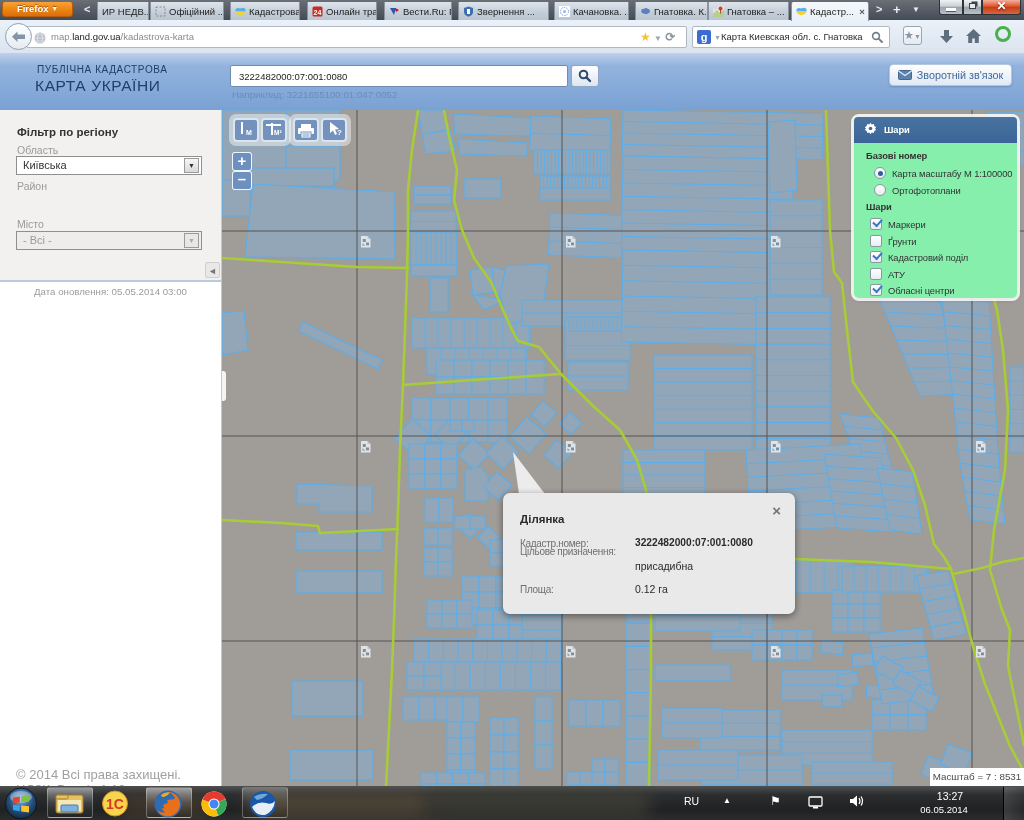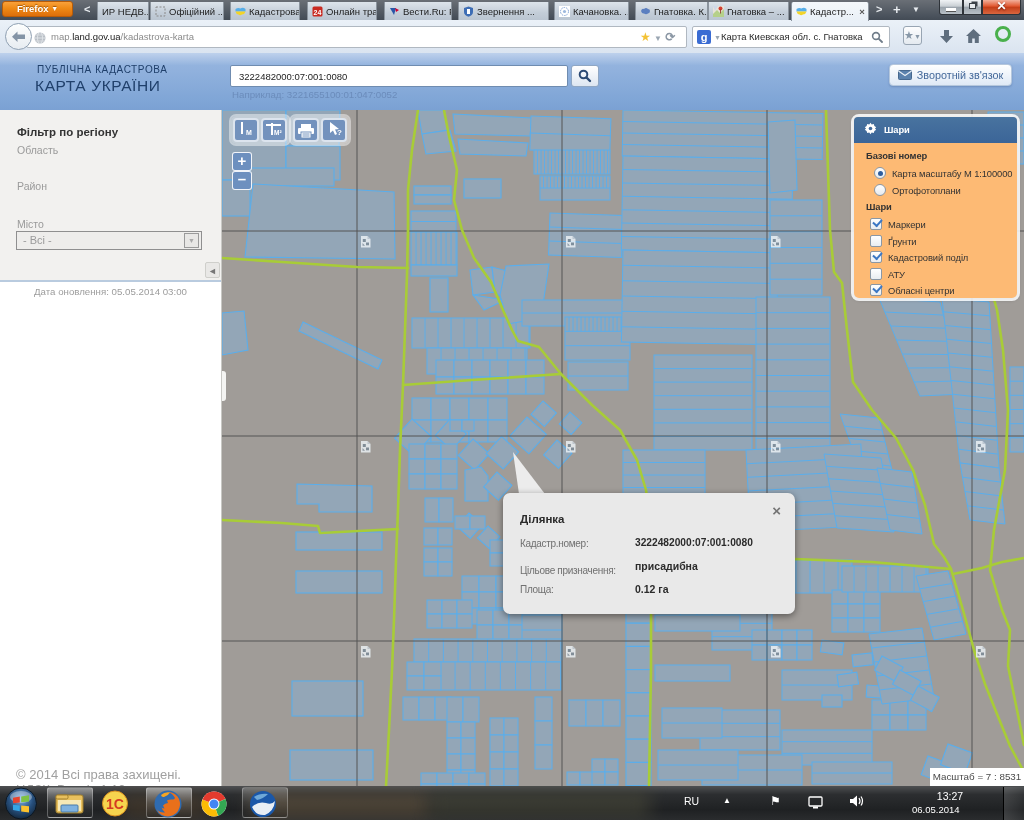--- a/index.html
+++ b/index.html
@@ -60,40 +60,40 @@
 #dateline{left:0;top:176px;width:221px;text-align:center;font-size:9.7px;color:#9c9c9c}
 #copyr{left:16px;top:657px;font-size:13px;color:#a0a0a0}
 
 .mbtn{background:#7392bd;border:2px solid rgba(255,255,255,.75);border-radius:4px;color:#fff;text-align:center}
 #mg1{left:231px;top:116px;width:58px;height:28px}
 #mg2{left:291px;top:116px;width:58px;height:28px}
 .mbg{position:absolute;border-radius:5px;background:rgba(255,255,255,.45);box-shadow:0 0 0 2px rgba(255,255,255,.45)}
 .zb{left:232px;width:20px;height:19px;background:#6d90bf;border:1px solid rgba(255,255,255,.9);border-radius:3px;
  color:#fff;font-size:15px;font-weight:bold;text-align:center;line-height:16px}
 
-#layers{left:854px;top:117px;width:163px;height:181px;background:#fdba74;border-radius:5px;
+#layers{left:854px;top:117px;width:163px;height:181px;background:#86efac;border-radius:5px;
  box-shadow:0 0 0 3px rgba(255,255,255,.85),0 1px 4px rgba(0,0,0,.4);font-size:9.4px;color:#333;letter-spacing:-0.1px}
 #lhead{position:absolute;left:0;top:0;width:163px;height:26px;background:linear-gradient(#48739f,#3b6598);
  border-radius:4px 4px 0 0;color:#fff;font-weight:bold;line-height:26px}
 #layers b.sec{font-weight:bold}
 .lrow{position:absolute;left:12px;white-space:nowrap}
 .cb{display:inline-block;width:12px;height:12px;border:1px solid #8a97a5;border-radius:2px;background:linear-gradient(#fff,#e9edf1);
  vertical-align:-2px;margin-right:6px;position:relative}
 .cb.on:after{content:"";position:absolute;left:2px;top:0px;width:7px;height:4px;border-left:2px solid #3b77c4;border-bottom:2px solid #3b77c4;transform:rotate(-48deg)}
 .rb{display:inline-block;width:12px;height:12px;border:1px solid #8a97a5;border-radius:50%;background:linear-gradient(#fff,#e6eaee);
  vertical-align:-2px;margin-right:6px;position:relative}
 .rb.on:after{content:"";position:absolute;left:2.5px;top:2.5px;width:5px;height:5px;border-radius:50%;background:#2d5d9e}
 
 #popup{left:503px;top:493px;width:292px;height:121px;background:#e9e9e9;border-radius:7px;
  box-shadow:0 2px 7px rgba(0,0,0,.45);font-size:13px;color:#333}
 #ptr{left:509px;top:450px;width:40px;height:46px}
 #pclose{position:absolute;right:14px;top:9px;color:#757575;font-size:15px;font-weight:bold}
 #popup h4{position:absolute;left:17px;top:20px;font-size:11.5px;color:#2b2b2b}
 .prow{position:absolute;left:17px;color:#707070;font-weight:normal;font-size:10px;letter-spacing:-0.3px}
-.pval{position:absolute;left:132px;color:#2b2b2b;font-weight:bold;font-size:10.5px}
+.pval{position:absolute;left:132px;color:#2b2b2b;font-weight:normal;font-size:10.5px}
 
 #scalebox{left:930px;top:768px;width:94px;height:18px;background:#fff;font-size:9.8px;color:#4a4a4a;text-align:center;line-height:17px}
 
 #taskbar{left:0;top:786px;width:1024px;height:34px;background:linear-gradient(#4e5052,#2c2e30 25%,#1f2123 70%,#2a2c2e);overflow:hidden}
 .tkblur{position:absolute;filter:blur(9px);opacity:.6}
 .tkbox{position:absolute;top:1px;width:46px;height:31px;border:1px solid rgba(255,255,255,.28);border-radius:3px;
  background:linear-gradient(rgba(255,255,255,.25),rgba(255,255,255,.06) 50%,rgba(0,0,0,.12))}
 .tray{color:#fff;font-size:10.5px}
 #showdesk{left:1003px;top:787px;width:21px;height:33px;border-left:1px solid #000;
  background:linear-gradient(90deg,rgba(255,255,255,.12),rgba(255,255,255,.03))}
@@ -896,20 +896,21 @@
       <rect x="1.8" y="3" width="3" height="3" fill="#7b8a97"></rect>
       <rect x="5" y="6.5" width="3" height="2.8" fill="#7b8a97"></rect>
       <path d="M1.5,7 L4,9.8 L1.5,9.8 Z" fill="#8b98a4"></path>
     </g>
   </svg>
 
 <div id="sidebar" class="abs">
   <div id="sidetop" class="abs"></div>
   <h3 class="abs" style="left:17px;top:16px">Фільтр по регіону</h3>
   <div class="abs lbl" style="left:17px;top:34px">Область</div>
+  <div class="abs sel" style="top:46px">Київська<span class="db">▼</span></div>
   <div class="abs lbl" style="left:17px;top:70px">Район</div>
   <div class="abs lbl" style="left:17px;top:108px">Місто</div>
   <div class="abs sel dis" style="top:121px">- Всі -<span class="db">▼</span></div>
   <div id="collbtn" class="abs">◄</div>
   <div id="dateline" class="abs">Дата оновлення: 05.05.2014 03:00</div>
   <div id="copyr" class="abs">© 2014 Всі права захищені. ЦДЗК. Версія 1.13.</div>
 </div>
 
 <div id="mg1" class="abs mbg"></div>
 <div id="mg2" class="abs mbg"></div>
@@ -953,21 +954,21 @@
 </div>
 
 <svg id="ptr" class="abs" width="40" height="46" viewBox="0 0 40 46">
     <path d="M4,2 L36,44 L10,44 Z" fill="#ececec"></path>
   </svg>
 <div id="popup" class="abs">
   <div id="pclose">×</div>
   <h4>Ділянка</h4>
   <div class="prow" style="top:45px">Кадастр.номер:</div>
     <div class="pval" style="top:44px;font-weight:bold;font-size:10.2px">3222482000:07:001:0080</div>
-  <div class="prow" style="top:72px">Цільове призначення:</div>
+  <div class="prow" style="top:53px">Цільове призначення:</div>
     <div class="pval" style="top:67px">присадибна</div>
   <div class="prow" style="top:91px">Площа:</div>
     <div class="pval" style="top:90px">0.12 га</div>
 </div>
 
 <div class="abs" style="left:222px;top:371px;width:4px;height:30px;background:#f4f4f2;border-radius:0 3px 3px 0"></div>
 <div id="scalebox" class="abs">Масштаб = 7 : 8531</div>
 
 <div id="taskbar" class="abs">
   <div class="tkblur" style="left:250px;top:6px;width:180px;height:26px;background:#6b5a42"></div>
@@ -1027,14 +1028,14 @@
 <div class="abs tray" style="left:770px;top:794px;font-size:12px">⚑</div>
 <svg class="abs" style="left:808px;top:796px" width="15" height="13" viewBox="0 0 15 13">
     <rect x="1" y="1" width="13" height="9" rx="1" fill="none" stroke="#fff" stroke-width="1.3"></rect>
     <rect x="5" y="10.5" width="5" height="2" fill="#fff"></rect>
   </svg>
 <svg class="abs" style="left:849px;top:794px" width="16" height="14" viewBox="0 0 16 14">
     <path d="M1,5 H4 L8,1.5 V12.5 L4,9 H1 Z" fill="#fff"></path>
     <path d="M10,4 Q12,7 10,10 M12,2.5 Q15,7 12,11.5" stroke="#fff" stroke-width="1.2" fill="none"></path>
   </svg>
 <div class="abs tray" style="left:925px;top:790px;width:50px;text-align:center">13:27</div>
-<div class="abs tray" style="left:912px;top:804px;width:64px;font-size:9.5px">06.05.2014</div>
+<div class="abs tray" style="left:912px;top:804px;width:64px;text-align:center;font-size:9.5px">06.05.2014</div>
 <div id="showdesk" class="abs"></div>
 
 </body></html>

